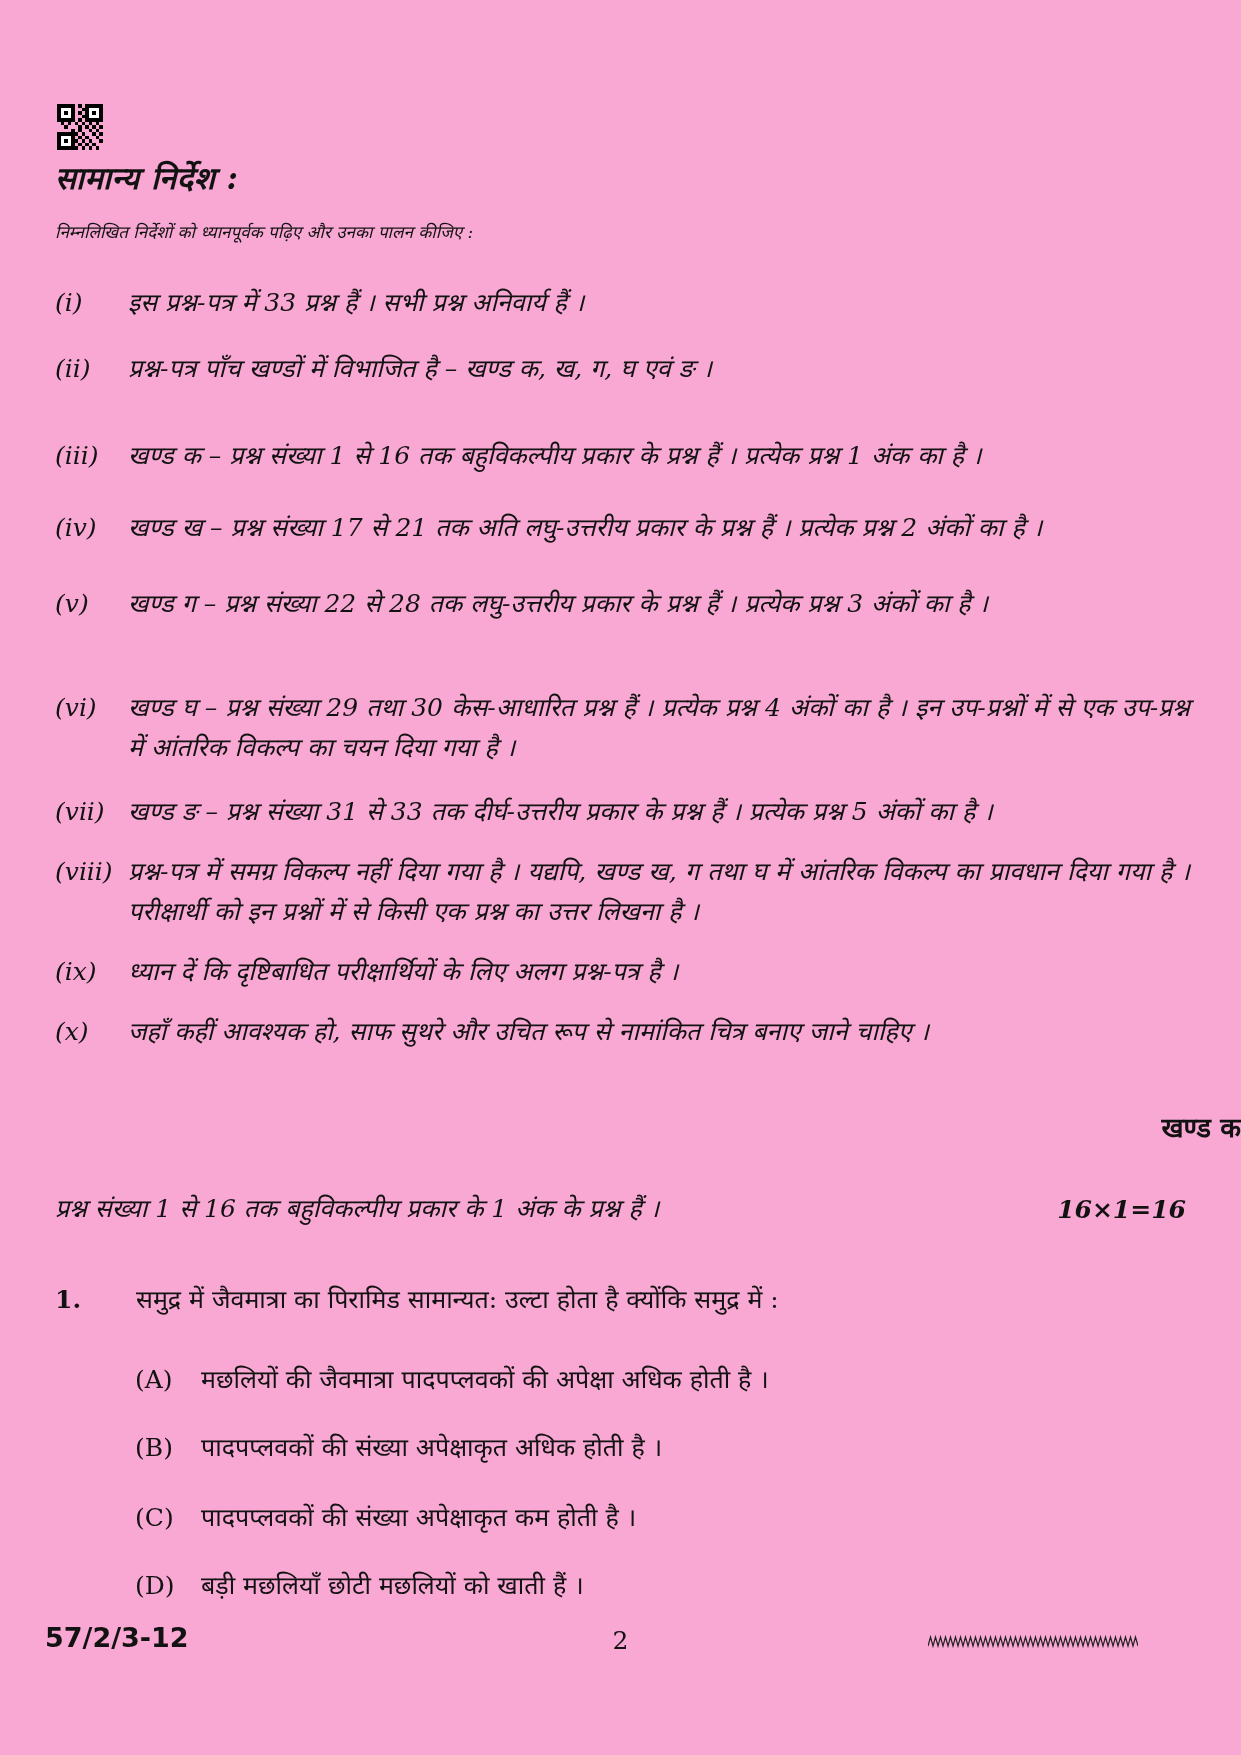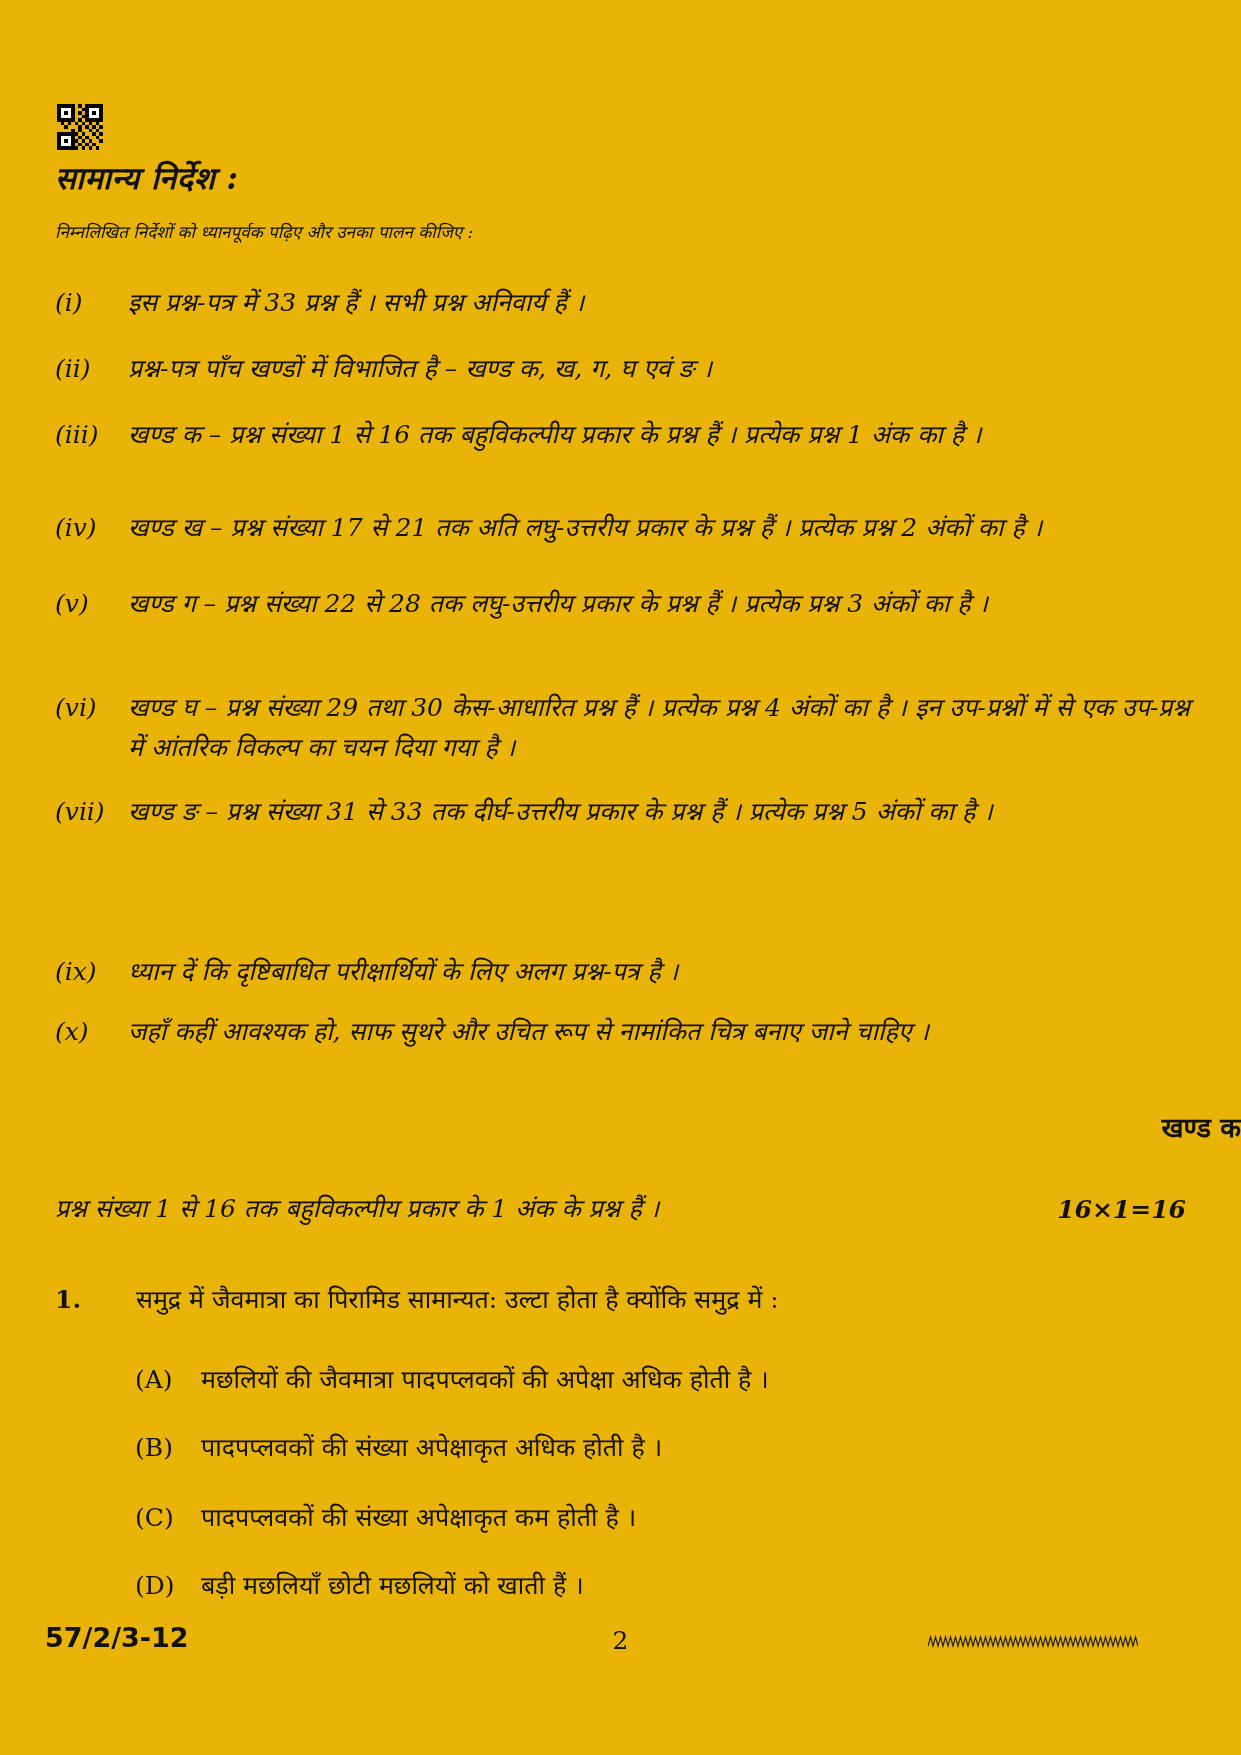--- a/index.html
+++ b/index.html
@@ -1,20 +1,20 @@
 <!DOCTYPE html>
 <html><head>
 <meta charset="utf-8">
 <style>
   html,body{margin:0;padding:0;background:#e8e8e8;}
   #page{
     position:relative;
     width:1241px;height:1755px;
     margin:0 auto;
-    background:#eab308;
+    background:#f9a8d4;
     color:#121212;
     font-family:"DejaVu Serif","Liberation Serif",serif;
     overflow:hidden;
   }
   
   .qr{position:absolute;left:57px;top:104px;width:46px;height:46px;}
   
   .gi-heading{
     position:absolute;left:55px;top:156px;
     font-size:31px;font-weight:bold;font-style:italic;
@@ -132,39 +132,43 @@
   <div class="gi-intro">निम्नलिखित निर्देशों को ध्यानपूर्वक पढ़िए और उनका पालन कीजिए :</div>
 
   <div class="instr" style="top:283px">
     <span class="num">(i)</span>
     <span class="body"><b class="pfx"></b><span>इस प्रश्न-पत्र में 33 प्रश्न हैं । सभी प्रश्न अनिवार्य हैं ।</span></span>
   </div>
   <div class="instr" style="top:349px">
     <span class="num">(ii)</span>
     <span class="body"><b class="pfx"></b><span>प्रश्न-पत्र पाँच खण्डों में विभाजित है – खण्ड क, ख, ग, घ एवं ङ ।</span></span>
   </div>
-  <div class="instr" style="top:415px">
+  <div class="instr" style="top:436px">
     <span class="num">(iii)</span>
     <span class="body"><b class="pfx">खण्ड क – </b><span>प्रश्न संख्या 1 से 16 तक बहुविकल्पीय प्रकार के प्रश्न हैं । प्रत्येक प्रश्न 1 अंक का है ।</span></span>
   </div>
   <div class="instr" style="top:508px">
     <span class="num">(iv)</span>
     <span class="body"><b class="pfx">खण्ड ख – </b><span>प्रश्न संख्या 17 से 21 तक अति लघु-उत्तरीय प्रकार के प्रश्न हैं । प्रत्येक प्रश्न 2 अंकों का है ।</span></span>
   </div>
   <div class="instr" style="top:584px">
     <span class="num">(v)</span>
     <span class="body"><b class="pfx">खण्ड ग – </b><span>प्रश्न संख्या 22 से 28 तक लघु-उत्तरीय प्रकार के प्रश्न हैं । प्रत्येक प्रश्न 3 अंकों का है ।</span></span>
   </div>
   <div class="instr" style="top:688px">
     <span class="num">(vi)</span>
     <span class="body"><b class="pfx">खण्ड घ – </b><span>प्रश्न संख्या 29 तथा 30 केस-आधारित प्रश्न हैं । प्रत्येक प्रश्न 4 अंकों का है । इन उप-प्रश्नों में से एक उप-प्रश्न में आंतरिक विकल्प का चयन दिया गया है ।</span></span>
   </div>
   <div class="instr" style="top:792px">
     <span class="num">(vii)</span>
     <span class="body"><b class="pfx">खण्ड ङ – </b><span>प्रश्न संख्या 31 से 33 तक दीर्घ-उत्तरीय प्रकार के प्रश्न हैं । प्रत्येक प्रश्न 5 अंकों का है ।</span></span>
+  </div>
+  <div class="instr" style="top:852px">
+    <span class="num">(viii)</span>
+    <span class="body"><b class="pfx"></b><span>प्रश्न-पत्र में समग्र विकल्प नहीं दिया गया है । यद्यपि, खण्ड ख, ग तथा घ में आंतरिक विकल्प का प्रावधान दिया गया है । परीक्षार्थी को इन प्रश्नों में से किसी एक प्रश्न का उत्तर लिखना है ।</span></span>
   </div>
   <div class="instr" style="top:952px">
     <span class="num">(ix)</span>
     <span class="body"><b class="pfx"></b><span>ध्यान दें कि दृष्टिबाधित परीक्षार्थियों के लिए अलग प्रश्न-पत्र है ।</span></span>
   </div>
   <div class="instr" style="top:1012px">
     <span class="num">(x)</span>
     <span class="body"><b class="pfx"></b><span>जहाँ कहीं आवश्यक हो, साफ सुथरे और उचित रूप से नामांकित चित्र बनाए जाने चाहिए ।</span></span>
   </div>
 

